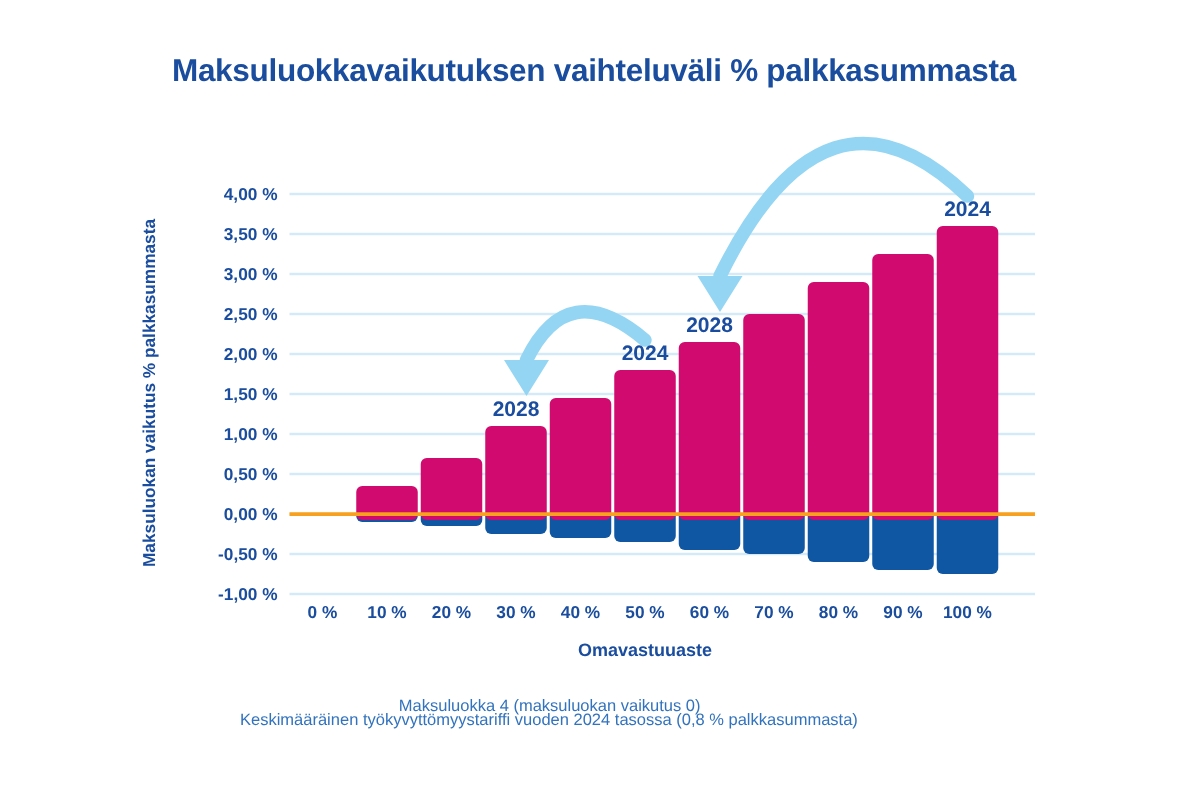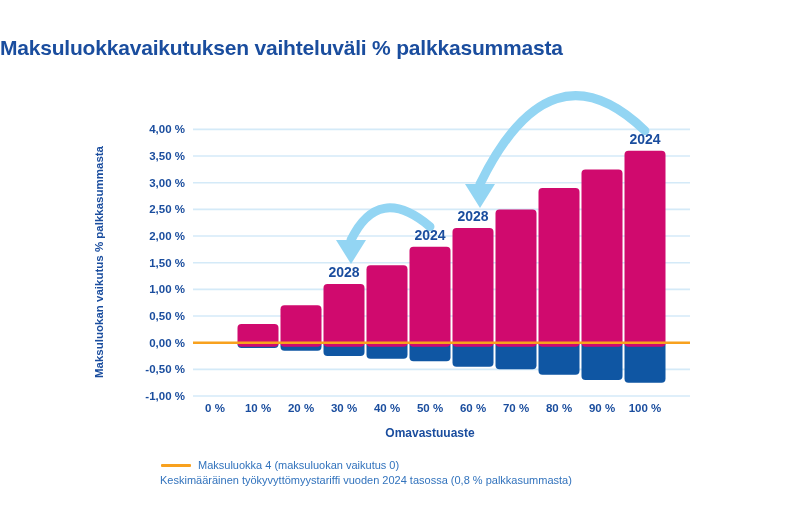--- a/index.html
+++ b/index.html
@@ -1,22 +1,22 @@
 <!DOCTYPE html>
 <html><head>
 <meta charset="utf-8">
 <style>
   html,body{margin:0;padding:0;background:#ffffff;}
   #page{position:relative;width:792px;height:528px;background:#ffffff;overflow:hidden;
         font-family:"Liberation Sans",sans-serif;}
-  #chart-title{position:absolute;top:33px;left:0;width:792px;text-align:left;
+  #chart-title{position:absolute;top:33px;left:0;width:792px;text-align:center;
         color:#1a4d9e;font-size:21px;font-weight:bold;line-height:29px;letter-spacing:-0.2px;}
   #chart-svg{position:absolute;left:0;top:0;}
   .legend{position:absolute;left:161px;top:458px;color:#3273bd;font-size:11px;line-height:13px;}
-  .legend-row1{display:flex;align-items:center;gap:7px;height:14px;}
+  .legend-row1{display:flex;align-items:center;gap:7px;height:14px;flex-direction:column;}
   .legend-swatch{display:inline-block;width:30px;height:3px;border-radius:1px;}
   .legend-row2{margin-top:2px;margin-left:-1px;}
 </style>
 </head>
 <body>
 
 <div id="page">
 
   <div id="chart-title">
     <div>Maksuluokkavaikutuksen vaihteluväli % palkkasummasta</div>

